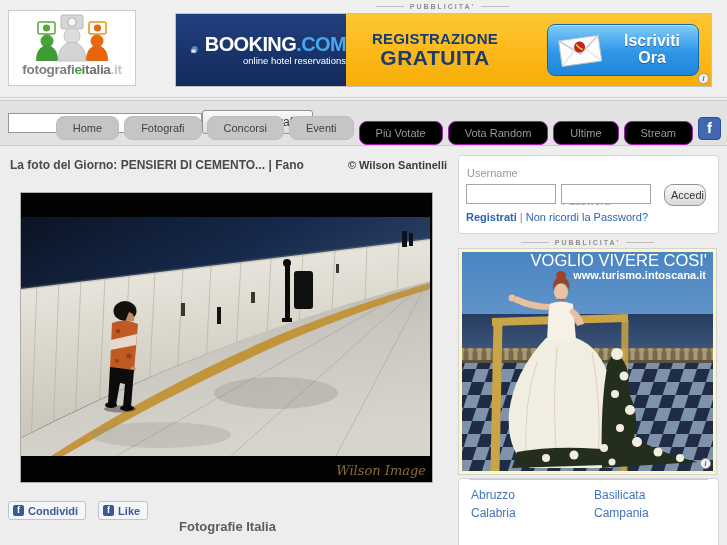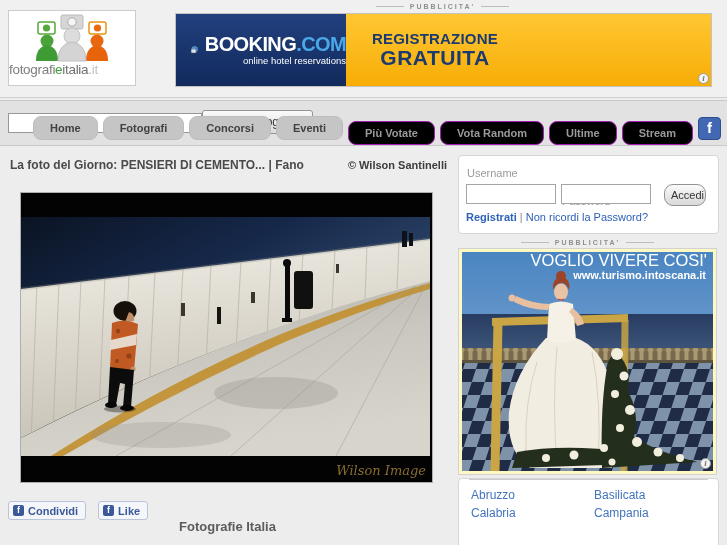--- a/index.html
+++ b/index.html
@@ -4,21 +4,21 @@
 <style>
   html,body{margin:0;padding:0;}
   body{width:727px;height:545px;overflow:hidden;background:#ededed;
        font-family:"Liberation Sans",sans-serif;position:relative;}
   #app{position:absolute;inset:0;width:727px;height:545px;}
 
   
   .header{position:absolute;left:0;top:0;width:727px;height:97px;background:#f0f0f0;border-bottom:1px solid #cfcfcf;}
   .logo-box{position:absolute;left:8px;top:10px;width:126px;height:74px;background:#fff;border:1px solid #ccc;cursor:pointer;}
   .logo-box svg{display:block;margin:3px auto 0;}
-  .logo-text{text-align:left;font-size:13.5px;font-weight:normal;letter-spacing:-0.3px;margin-top:0px;}
+  .logo-text{text-align:center;font-size:13.5px;font-weight:bold;letter-spacing:-0.3px;margin-top:0px;}
   .logo-text .g1{color:#7e7e7e;} .logo-text .g2{color:#3aa53a;}
   .logo-text .g3{color:#6f6f6f;} .logo-text .g4{color:#c3c3c3;}
 
   .ad-label{display:flex;align-items:center;gap:6px;color:#8f8f8f;font-size:7px;font-weight:bold;letter-spacing:2px;}
   .ad-label:before,.ad-label:after{content:"";flex:0 0 28px;border-top:1px solid #bdbdbd;}
   .ad-label.top{position:absolute;left:175px;top:3px;width:535px;justify-content:center;}
 
   .banner{position:absolute;left:175px;top:13px;width:535px;height:72px;border:1px solid #c2c2c2;background:#fff;display:flex;cursor:pointer;}
   .bk-blue{width:170px;background:linear-gradient(#21407e,#122a5c);display:flex;align-items:center;padding-left:14px;box-sizing:border-box;}
   .bk-txt{margin-left:6px;line-height:1;}
@@ -35,21 +35,21 @@
   .cta-txt{color:#fff;font-weight:bold;font-size:16px;line-height:1.05;text-align:center;flex:1;text-shadow:0 1px 1px rgba(0,0,60,.4);}
   .info-dot{position:absolute;right:2px;bottom:2px;width:9px;height:9px;border-radius:50%;background:#f4f4f4;border:1px solid #9a9a9a;
       font:italic bold 7px "DejaVu Serif",serif;color:#777;text-align:center;line-height:9px;cursor:pointer;}
 
   
   .toolbar{position:absolute;left:0;top:100px;width:727px;height:44px;background:#e2e2e2;border-top:1px solid #c9c9c9;border-bottom:1px solid #c9c9c9;}
   .search-input{position:absolute;left:8px;top:12px;width:184px;height:16px;border:1px solid #979797;background:#fff;font-size:12px;padding:1px 4px;}
   .search-btn{position:absolute;left:202px;top:9px;height:24px;padding:0 10px;font-size:12px;color:#333;
       background:linear-gradient(#fafafa,#dcdcdc);border:1px solid #939393;border-radius:3px;cursor:pointer;font-family:"Liberation Sans",sans-serif;}
   .nav{position:absolute;right:6px;top:10px;display:flex;gap:5px;align-items:center;}
-  .nav-btn{font-size:11px;font-weight:bold;padding:5px 16px;border-radius:8px;cursor:pointer;white-space:nowrap;}
+  .nav-btn{font-size:11px;font-weight:normal;padding:5px 16px;border-radius:8px;cursor:pointer;white-space:nowrap;}
   .nav-btn.active{background:#c5c5c5;color:#414141;border:1px solid #bdbdbd;}
   .nav-btn.idle{background:#000000;color:#9a9a9a;border:1px solid #a21caf;margin-top:10px;}
   .fb-sq{width:21px;height:21px;border-radius:4px;background:#4268b3;border:1px solid #2d4d8e;color:#fff;
       font-weight:bold;font-size:15px;text-align:center;line-height:20px;cursor:pointer;}
 
   
   .title-row{position:absolute;left:10px;top:158px;width:437px;display:flex;justify-content:space-between;align-items:baseline;}
   .page-title{font-size:12px;font-weight:bold;color:#4a4a4a;}
   .credit{font-size:11px;font-weight:bold;color:#3c3c3c;}
   .photo-frame{position:absolute;left:20px;top:192px;width:411px;height:289px;border:1px solid #aeaeae;background:#000;cursor:pointer;}
@@ -124,20 +124,35 @@
         </svg>
         <div class="bk-txt">
           <div class="bk-brand"><span>BOOKING</span><span class="dotcom">.COM</span></div>
           <div class="bk-tag">online hotel reservations</div>
         </div>
       </div>
       <div class="bk-yellow">
         <div class="bk-promo">
           <div class="p1">REGISTRAZIONE</div>
           <div class="p2">GRATUITA</div>
+        </div>
+        <div class="cta-btn">
+          <svg width="52" height="40" viewBox="0 0 52 40" style="margin-left:6px;">
+            <g transform="rotate(-8 26 20)">
+              <rect x="6" y="8" width="40" height="26" rx="2" fill="#fdfdfd" stroke="#b9b9b9"></rect>
+              <path d="M6,8 L26,24 L46,8" fill="none" stroke="#c9c9c9" stroke-width="1.5"></path>
+              <path d="M6,34 L20,20 M46,34 L32,20" stroke="#dedede"></path>
+              <circle cx="26" cy="17" r="5.5" fill="#c42121"></circle>
+              <path d="M23,14 q3,5 6,6" stroke="#e8d23a" stroke-width="1.5" fill="none"></path>
+            </g>
+          </svg>
+          <div class="cta-txt">
+            <div>Iscriviti</div>
+            <div>Ora</div>
+          </div>
         </div>
         <div class="info-dot">i</div>
       </div>
     </div>
   </div>
 
   <div class="toolbar">
     <input class="search-input" type="text" value="" style="">
     <button class="search-btn">Cerca Fotografie</button>
     <div class="nav">

